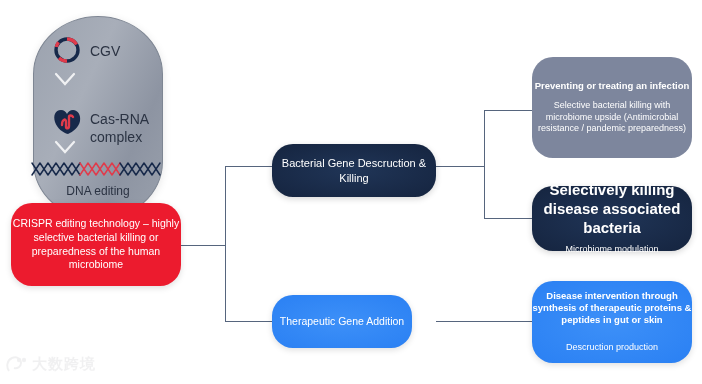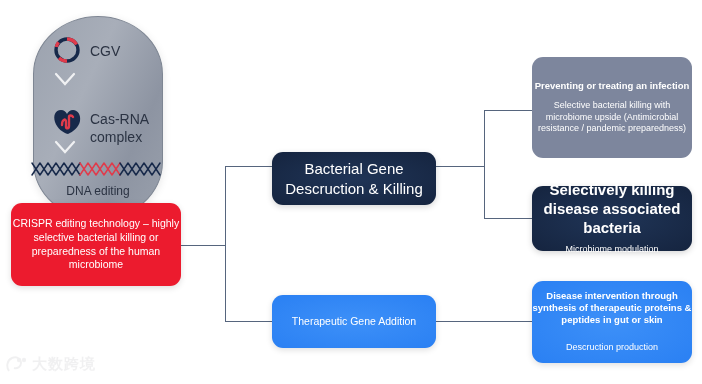--- a/index.html
+++ b/index.html
@@ -23,21 +23,21 @@
     position: absolute;
     background: #56657d;
   }
   .line.h { height: 1px; }
   .line.v { width: 1px; }
 
   
   .box {
     position: absolute;
     box-sizing: border-box;
-    border-radius: 11px;
+    border-radius: 21px;
     display: flex;
     flex-direction: column;
     align-items: center;
     justify-content: center;
     text-align: center;
     color: #ffffff;
     padding: 6px 0;
   }
   .box .title {
     font-weight: bold;
@@ -55,35 +55,35 @@
     height: 83px;
     background: #ec1b2e;
     font-size: 10.5px;
     line-height: 1.38;
     box-shadow: 0 2px 6px rgba(0,0,0,0.13);
   }
 
   
   #navy-mid {
     left: 272px;
-    top: 152px;
+    top: 144px;
     width: 164px;
     height: 53px;
     background: #17294a;
     background-image: radial-gradient(ellipse at 50% 50%, #203557 0%, #15243f 100%);
-    font-size: 15px;
+    font-size: 11px;
     line-height: 1.38;
     box-shadow: 0 2px 6px rgba(0,0,0,0.16);
   }
 
   
   #blue-mid {
     left: 272px;
     top: 295px;
-    width: 164px;
+    width: 140px;
     height: 53px;
     background: #2f86f6;
     background-image: radial-gradient(ellipse at 50% 50%, #3d90f8 0%, #2a80f3 100%);
     font-size: 10.5px;
     line-height: 1.38;
     box-shadow: 0 2px 6px rgba(0,0,0,0.13);
   }
 
   
   #grey-right {

